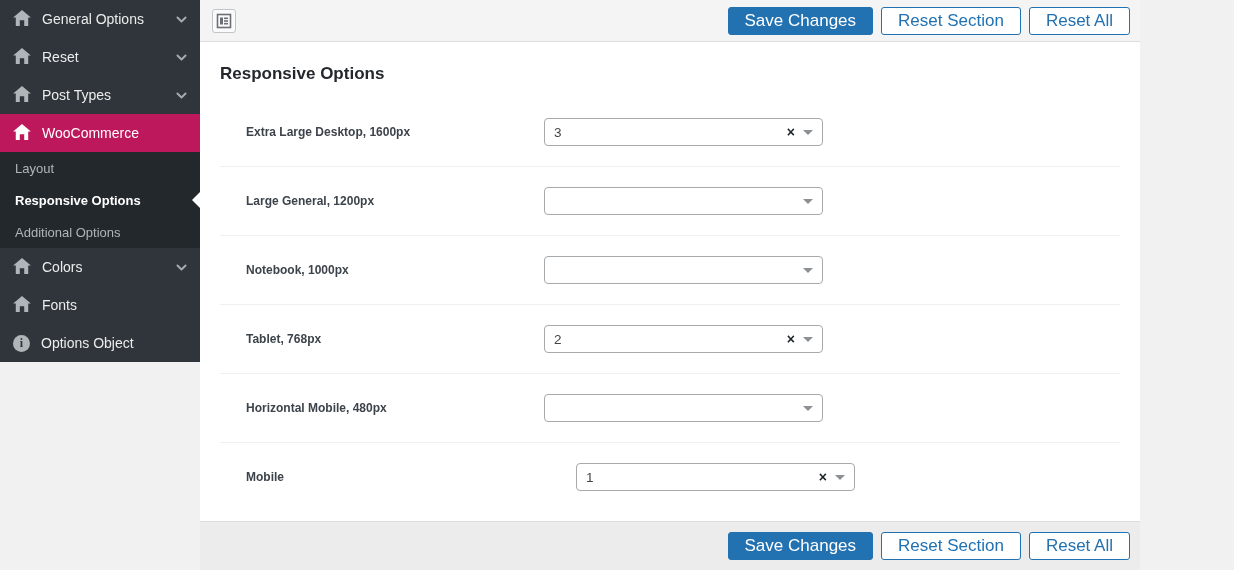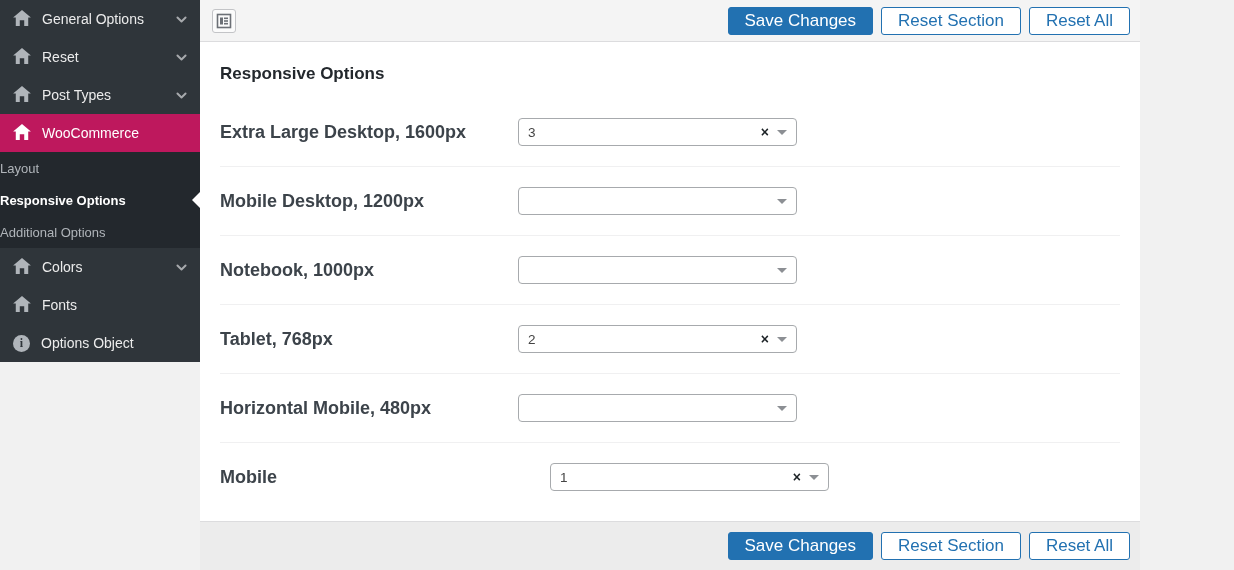--- a/index.html
+++ b/index.html
@@ -27,21 +27,21 @@
   .info-circle {
     width: 17px; height: 17px; border-radius: 50%;
     background: #b0b5ba; color: #2f353a;
     font-size: 12px; font-weight: bold;
     display: flex; align-items: center; justify-content: center;
     font-family: "Liberation Serif", serif;
   }
   .submenu { background: #23282d; }
   .submenu-item {
     height: 32px; display: flex; align-items: center;
-    color: #b0b5ba; font-size: 13px;
+    padding-left: 15px; color: #b0b5ba; font-size: 13px;
     cursor: pointer; position: relative;
   }
   .submenu-item.active { color: #fff; font-weight: bold; }
   .submenu-arrow {
     position: absolute; right: 0; top: 50%; margin-top: -8px;
     width: 0; height: 0;
     border-top: 8px solid transparent;
     border-bottom: 8px solid transparent;
     border-right: 8px solid #ffffff;
   }
@@ -68,21 +68,21 @@
   .btn.primary { background: #2271b1; border-color: #2271b1; color: #fff; }
 
   .content { flex: 1; padding: 18px 20px 0 20px; background: #fff; overflow: hidden; }
   .section-title { font-size: 17px; font-weight: bold; color: #23282d; margin: 4px 0 14px; }
 
   .field-row {
     display: flex; align-items: center; padding: 20px 0;
     border-bottom: 1px solid #f0f0f1;
   }
   .field-row.last { border-bottom: none; gap: 32px; }
-  .field-label { width: 298px; flex: 0 0 298px; font-size: 18px; font-weight: bold; color: #3c434a; }
+  .field-label { width: 298px; flex: 0 0 298px; font-size: 12px; font-weight: bold; color: #3c434a; margin-left: 26px; }
   .select2 {
     width: 279px; height: 28px; border: 1px solid #a7aaad; border-radius: 4px;
     background: #fff; display: flex; align-items: center;
     padding: 0 9px; cursor: pointer;
   }
   .select-value { font-size: 13.5px; color: #444; flex: 1; }
   .clear-icon { font-size: 14px; font-weight: bold; color: #1d2327; line-height: 1; margin-right: 8px; cursor: pointer; }
   .select-arrow {
     width: 0; height: 0;
     border-left: 5px solid transparent; border-right: 5px solid transparent;
@@ -214,21 +214,21 @@
       <div class="field-row">
         <div class="field-label">Extra Large Desktop, 1600px</div>
         <div class="select2">
           <span class="select-value">3</span>
           <span class="clear-icon">×</span>
           <span class="select-arrow"></span>
         </div>
       </div>
 
       <div class="field-row">
-        <div class="field-label">Mobile Desktop, 1200px</div>
+        <div class="field-label">Large General, 1200px</div>
         <div class="select2 no-clear">
           <span class="select-value"></span>
 
           <span class="select-arrow"></span>
         </div>
       </div>
 
       <div class="field-row">
         <div class="field-label">Notebook, 1000px</div>
         <div class="select2 no-clear">

